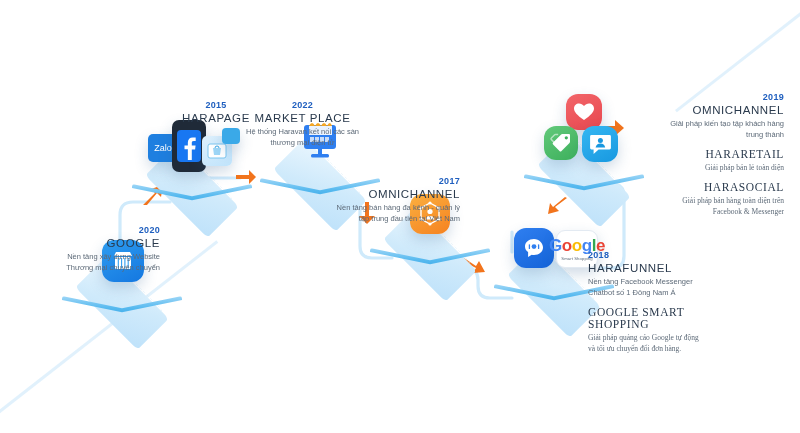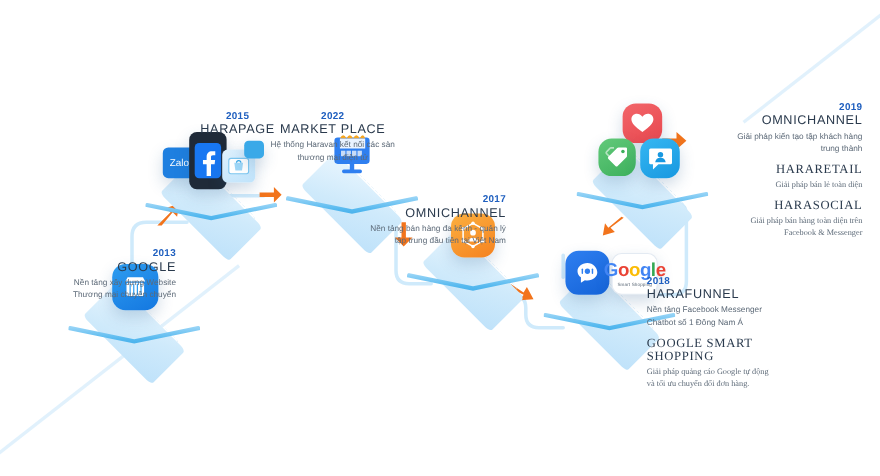--- a/index.html
+++ b/index.html
@@ -140,21 +140,21 @@
         <g stroke="#2e9df0" stroke-width="1.1">
           <line x1="7.3" y1="9" x2="7.3" y2="19.5"></line>
           <line x1="10.6" y1="9" x2="10.6" y2="19.5"></line>
           <line x1="13.9" y1="9" x2="13.9" y2="19.5"></line>
           <line x1="17.2" y1="9" x2="17.2" y2="19.5"></line>
         </g>
       </svg>
     </div>
   </div>
   <div class="txt right" style="left:20px;top:225px;width:140px;">
-    <div class="year">2013</div>
+    <div class="year">2020</div>
     <div class="title">GOOGLE</div>
     <div class="desc">
       <span>Nền tảng xây dựng Website</span><br>
       <span>Thương mại chuyên chuyển</span>
     </div>
   </div>
 
   <div class="node" style="left:130px;top:158px;">
     <div class="platform" style="left:0;top:0;">
       <div class="ghost"></div>

